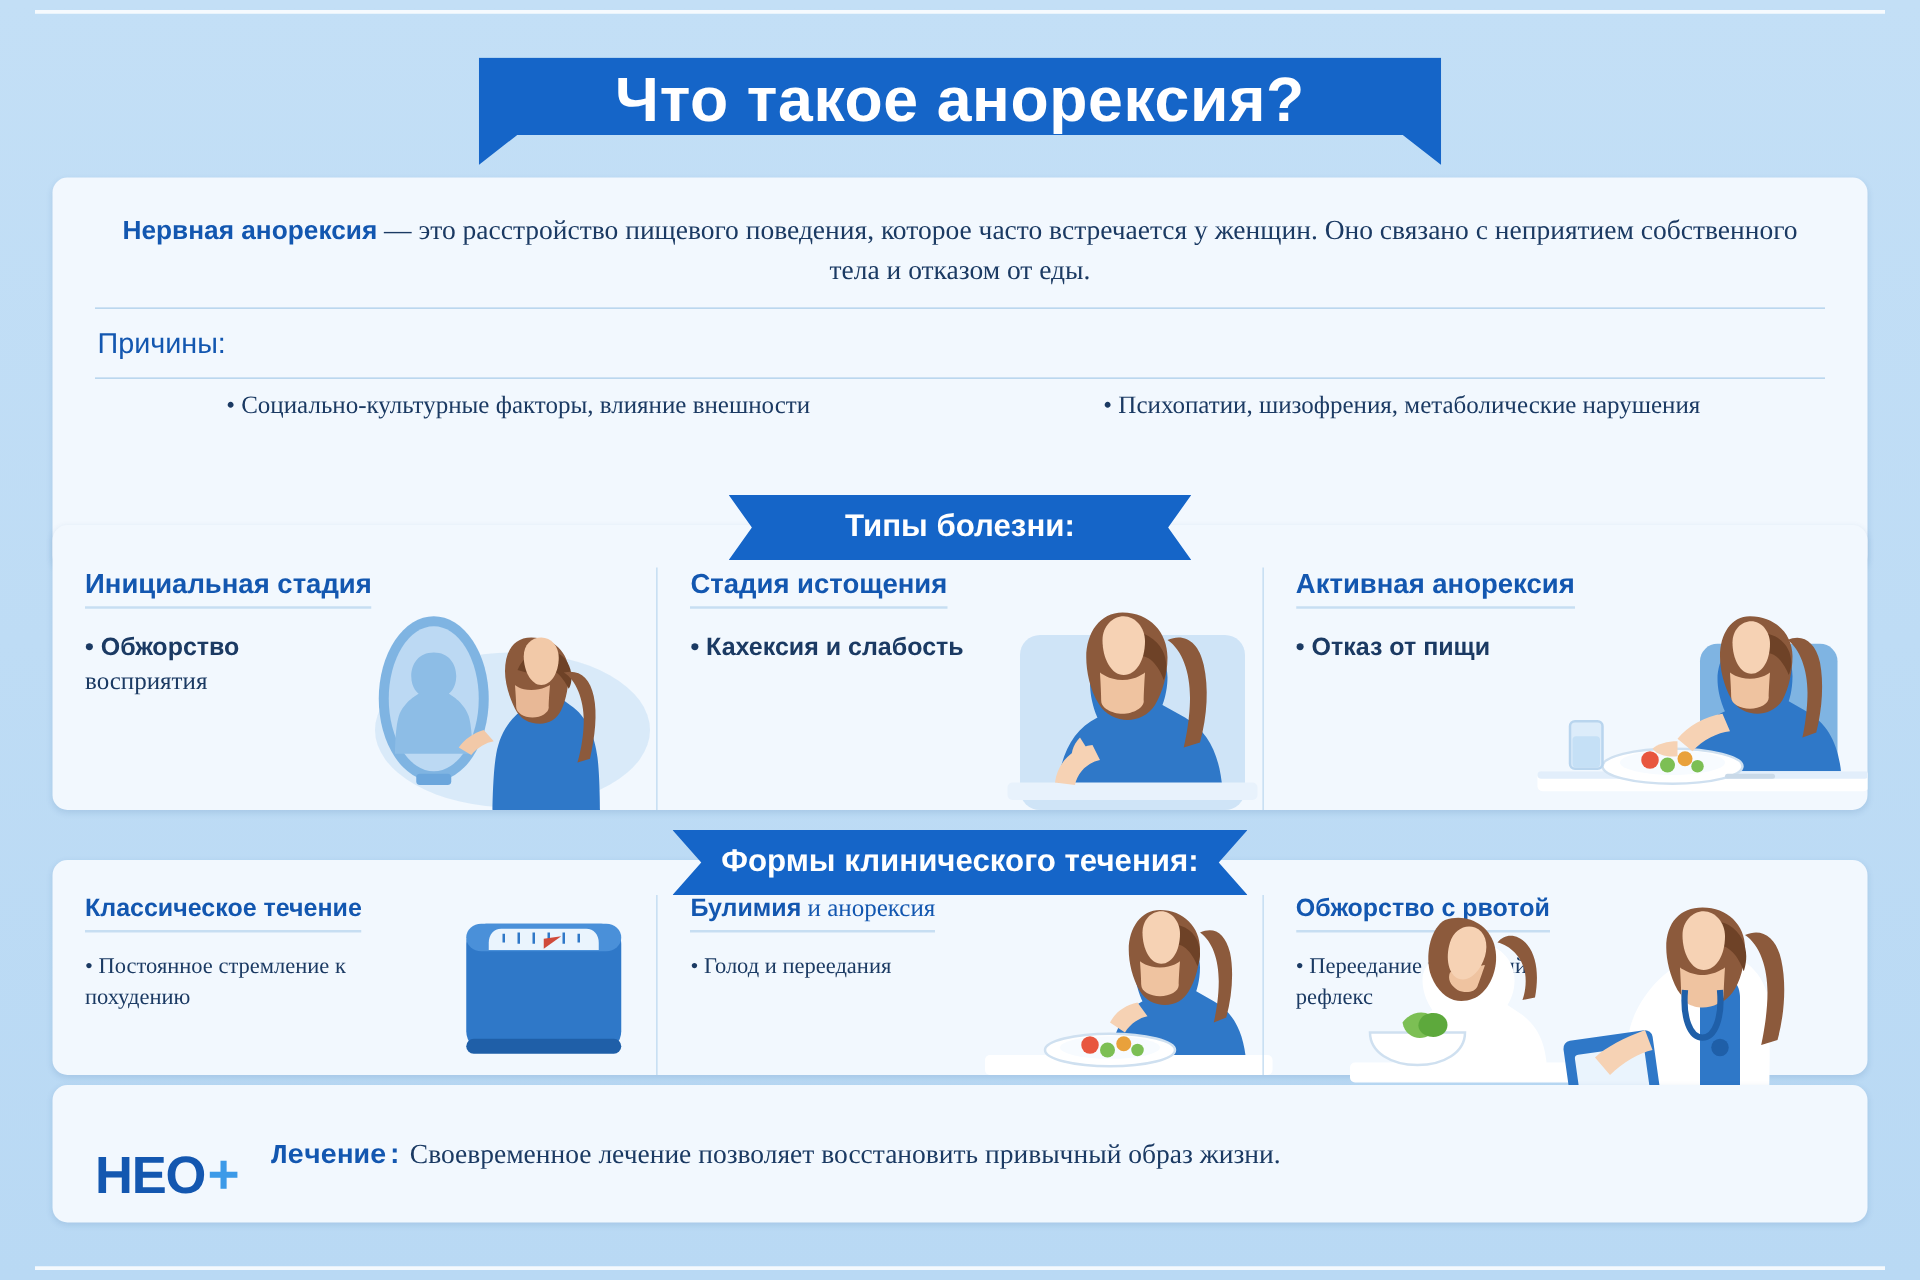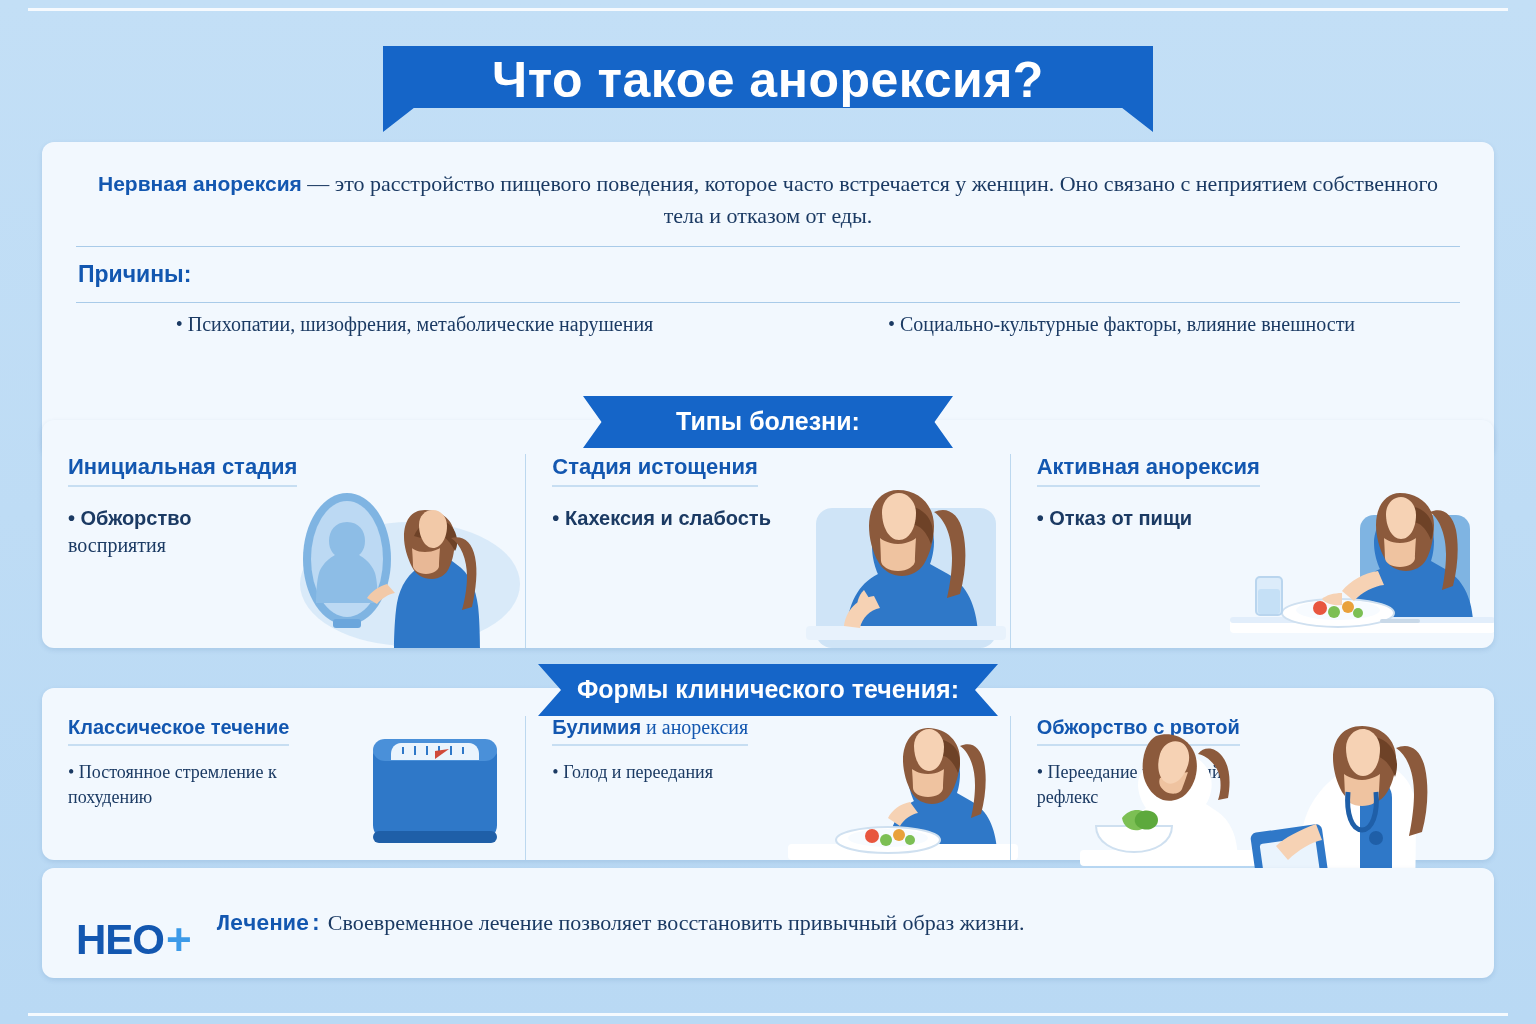--- a/index.html
+++ b/index.html
@@ -51,21 +51,21 @@
   .intro-card { top: 142px; left: 42px; width: 1452px; height: 314px; padding: 26px 34px 0 34px; }
   .intro-text {
     font-family: "Liberation Serif", serif;
     font-size: 22px; color: #1b3a63; line-height: 1.45;
     text-align: center;
   }
   .intro-text b { color: #1357b0; font-family: "Liberation Sans", sans-serif; font-size: 21px; }
   .intro-text .lead-in { display: inline; }
   .divider { height: 1px; background: #a9cbe9; margin: 14px 0 0 0; }
   .causes-title {
-    color: #1357b0; font-size: 23px; font-weight: bold;
+    color: #1357b0; font-size: 23px; font-weight: normal;
     margin: 14px 0 12px 2px;
   }
   .causes-row { display: flex; gap: 30px; margin-top: 10px; }
   .cause {
     flex: 1; font-family: "Liberation Serif", serif;
     font-size: 20px; color: #1b3a63; text-align: center;
   }
 
   
   .sec-ribbon {
@@ -142,22 +142,22 @@
   </div>
 
   <div class="card intro-card">
     <div class="intro-text">
       <b class="lead-in">Нервная анорексия</b><span> — это расстройство пищевого поведения, которое часто встречается у женщин. Оно связано с неприятием собственного тела и отказом от еды.</span>
     </div>
     <div class="divider"></div>
     <div class="causes-title">Причины:</div>
     <div class="divider"></div>
     <div class="causes-row">
+      <div class="cause">• Социально-культурные факторы, влияние внешности</div>
       <div class="cause">• Психопатии, шизофрения, метаболические нарушения</div>
-      <div class="cause">• Социально-культурные факторы, влияние внешности</div>
     </div>
   </div>
 
   <div class="sec-ribbon" id="ribbon-types">
     <span>Типы болезни:</span>
   </div>
 
   <div class="card types-card">
     <div class="types-inner">
 

